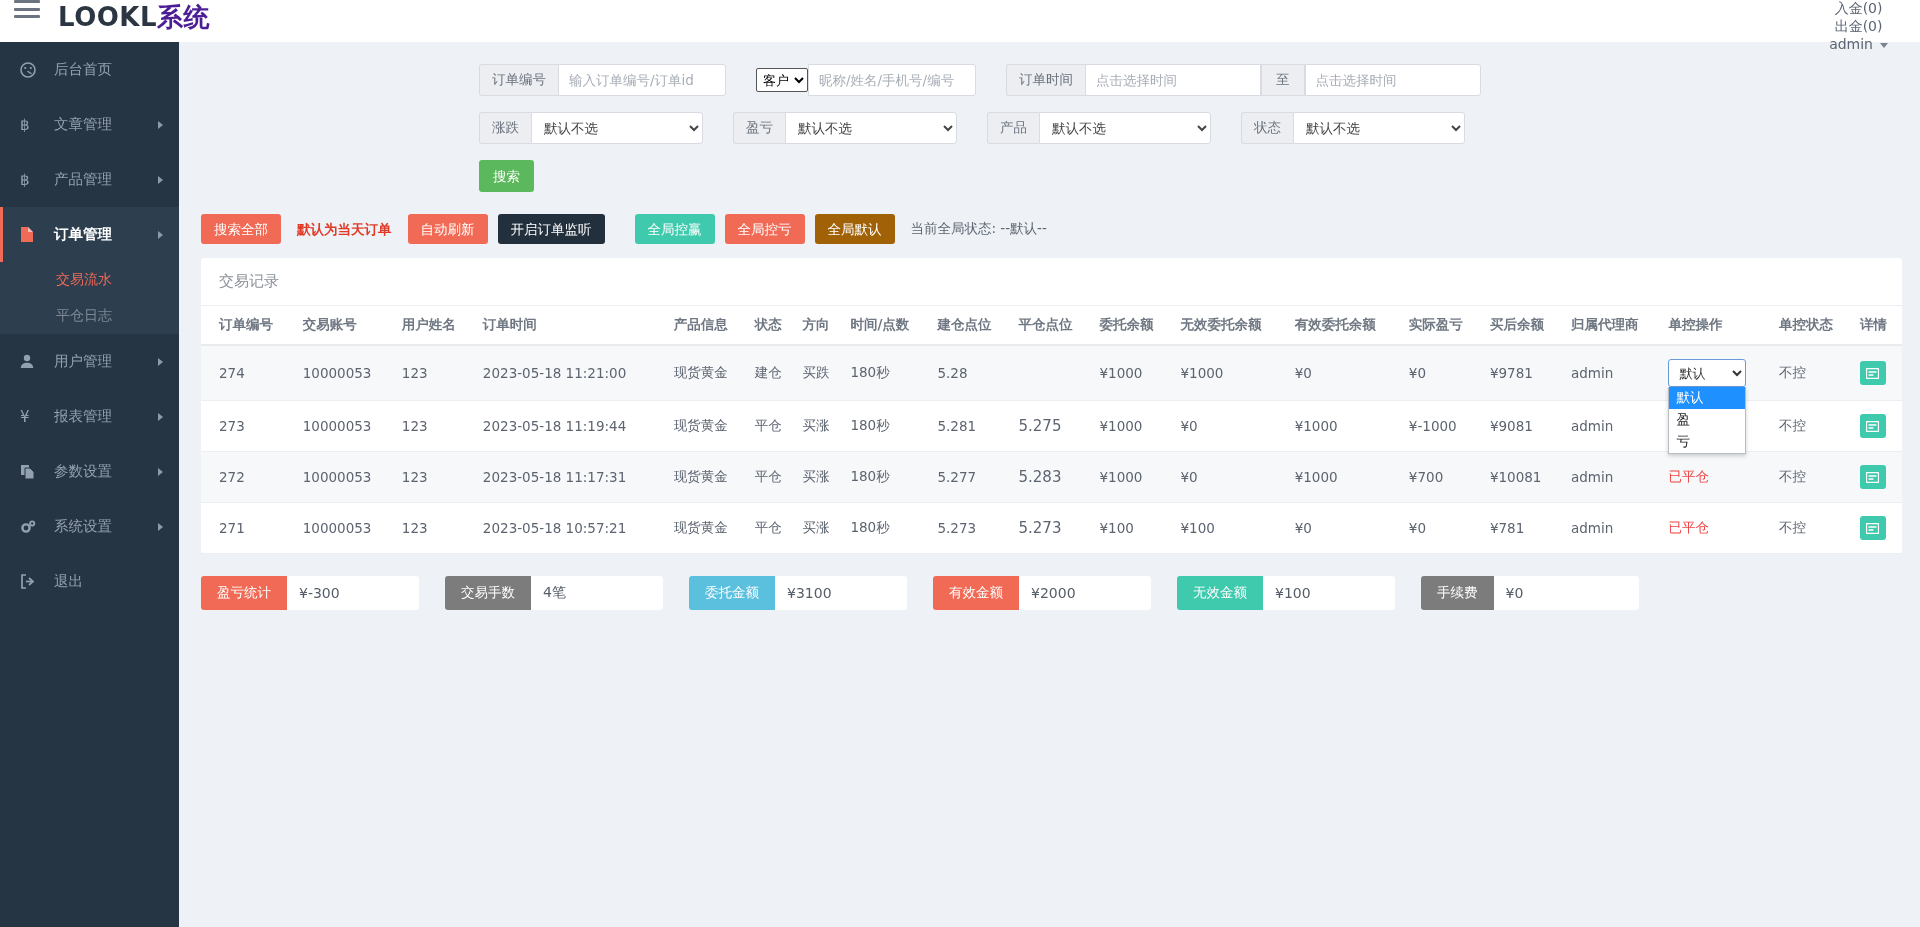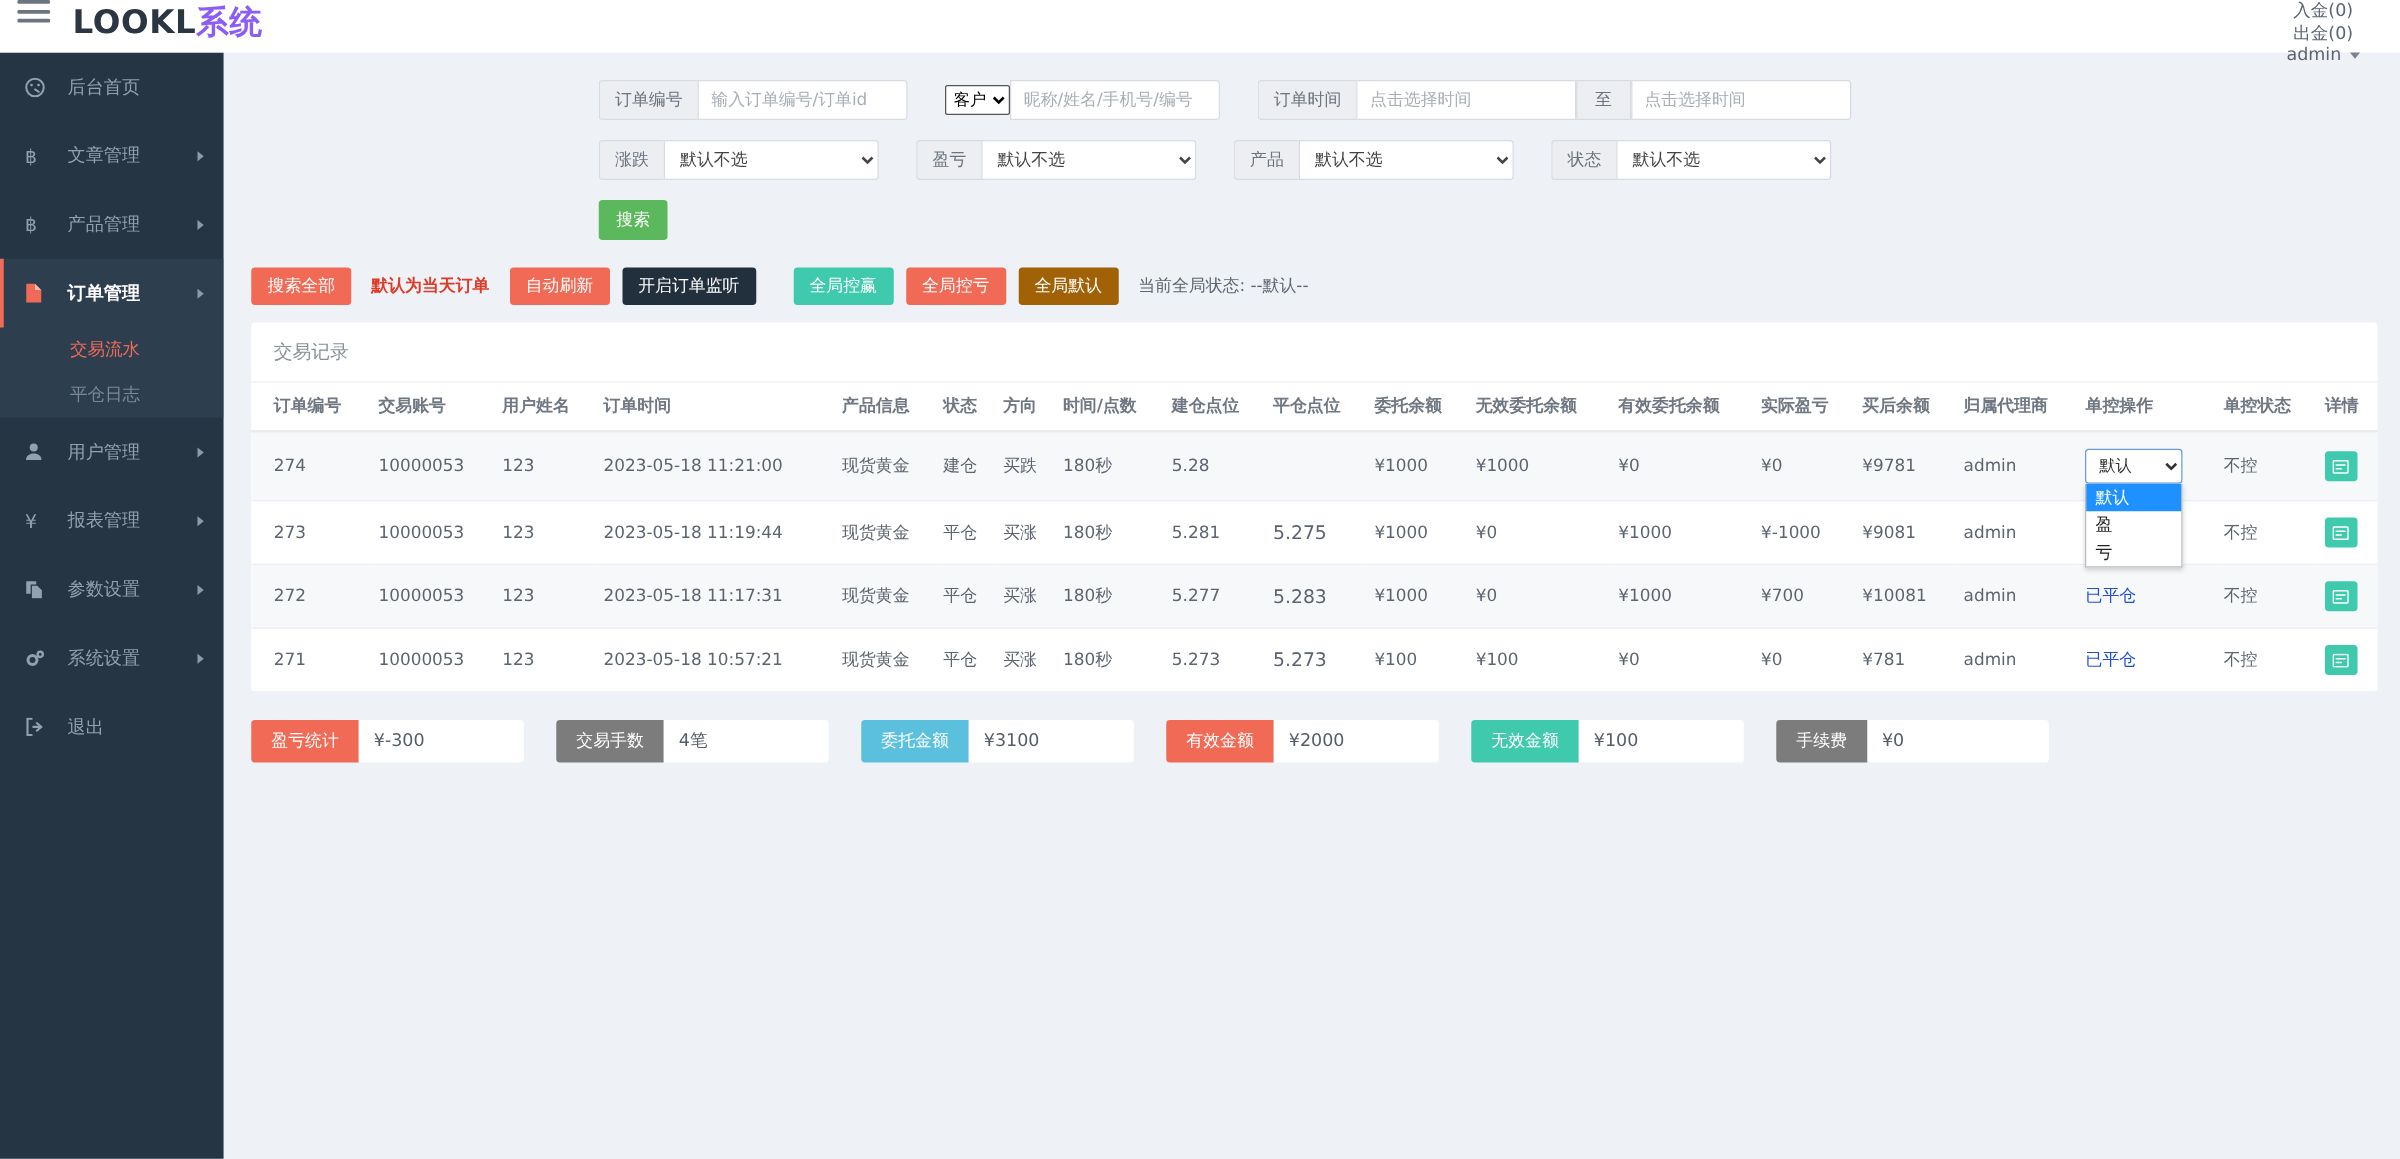--- a/index.html
+++ b/index.html
@@ -28,21 +28,21 @@
     display: flex; flex-direction: column; justify-content: space-between;
     cursor: pointer;
   }
   .burger span { display: block; height: 3px; background: #6b7480; border-radius: 1px; }
   .brand {
     font-size: 26px; font-weight: 700;
     letter-spacing: .5px;
     color: #2b3642;
     display: flex; align-items: baseline;
   }
-  .brand .cn { color: #8b5cf6; }
+  .brand .cn { color: #4c1d95; }
   .topright {
     margin-left: auto; display: flex; align-items: center;
     margin-right: 18px; color: #5a6472; font-size: 14px; flex-direction: column;
   }
   .topright .tr-item { padding: 0 14px; cursor: pointer; }
   .topright .caret {
     display: inline-block; margin-left: 7px;
     border-left: 4px solid transparent; border-right: 4px solid transparent;
     border-top: 5px solid #7a828e; vertical-align: middle;
   }
@@ -165,21 +165,21 @@
     color: #6f7782; padding: 10px 6px; border-bottom: 2px solid #e9ebef;
     white-space: nowrap;
   }
   table.grid td {
     font-size: 13.5px; color: #5c6470; padding: 13px 6px;
     border-bottom: 1px solid #eceef1; white-space: nowrap;
   }
   table.grid tr.odd td { background: #f7f8fa; }
   .c-red   { color: #e8412a; }
   .c-green { color: #1fa14a; }
-  .c-grey  { color: #1d4ed8; }
+  .c-grey  { color: #ef4444; }
   .c-dark  { color: #4c545f; }
 
   .ctrl-select {
     height: 28px; border: 1px solid #6a9bd8; border-radius: 3px;
     background: #fff; font-size: 13px; padding: 0 6px; width: 78px;
     font-family: "DejaVu Sans", "Liberation Sans", sans-serif;
     color: #333;
   }
   .select-wrap { position: relative; display: inline-block; }
   .opt-list {

